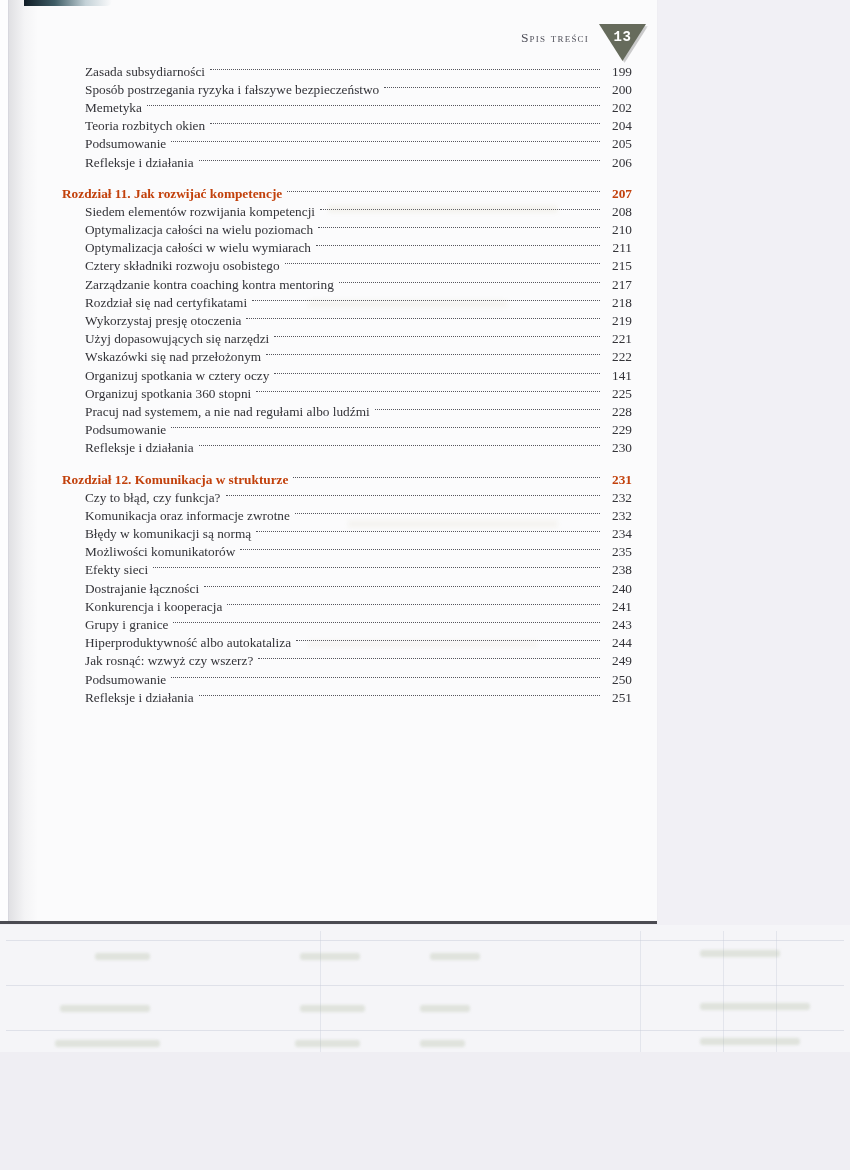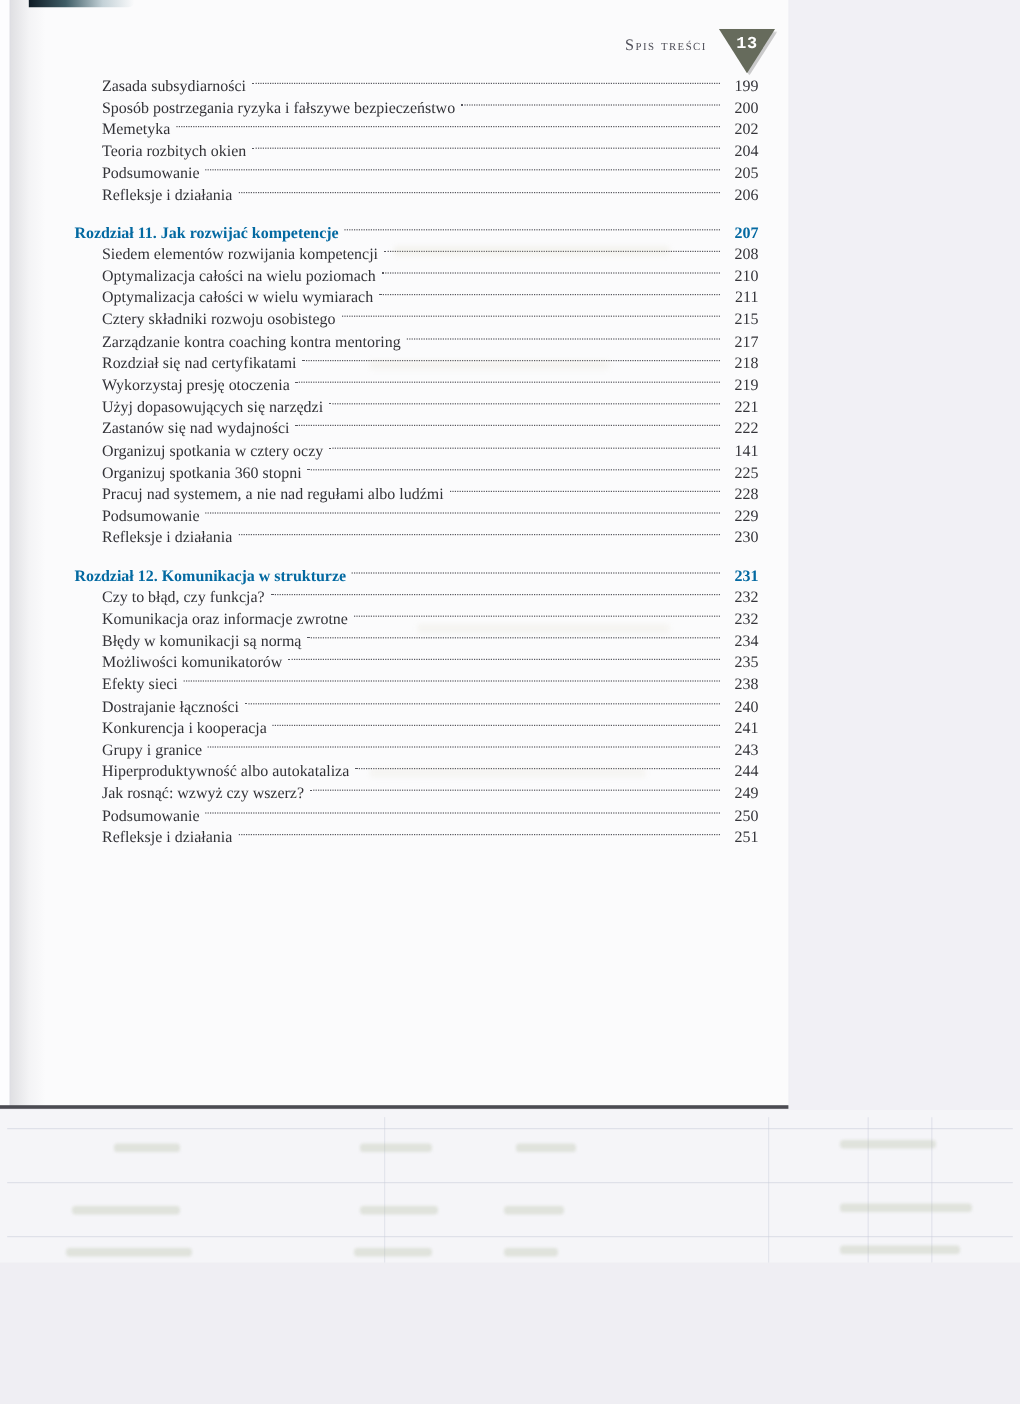--- a/index.html
+++ b/index.html
@@ -75,21 +75,21 @@
     white-space:nowrap;
   }
   .row .label{line-height:17px;}
   .row .leader{
     flex:1;min-width:12px;
     border-bottom:1.7px dotted #55555c;
     margin:0 2px 4px 5px;
   }
   .row .pagenum{min-width:30px;text-align:right;line-height:17px;}
   .row.chapter{
-    margin-top:13px;font-weight:bold;color:#0369a1;
+    margin-top:13px;font-weight:bold;color:#c2410c;
     margin-left:0;
   }
   .row.item{margin-left:23px;}
 
   
   .ghost{position:absolute;border-radius:2px;filter:blur(2px);}
 
   
   .page-bottom{
     position:absolute;left:0;top:925px;width:850px;height:245px;
@@ -186,21 +186,21 @@
           <span class="label">Wykorzystaj presję otoczenia</span>
           <span class="leader"></span>
           <span class="pagenum">219</span>
         </div>
         <div class="row item">
           <span class="label">Użyj dopasowujących się narzędzi</span>
           <span class="leader"></span>
           <span class="pagenum">221</span>
         </div>
         <div class="row item">
-          <span class="label">Zastanów się nad wydajności</span>
+          <span class="label">Wskazówki się nad przełożonym</span>
           <span class="leader"></span>
           <span class="pagenum">222</span>
         </div>
         <div class="row item">
           <span class="label">Organizuj spotkania w cztery oczy</span>
           <span class="leader"></span>
           <span class="pagenum">141</span>
         </div>
         <div class="row item">
           <span class="label">Organizuj spotkania 360 stopni</span>

